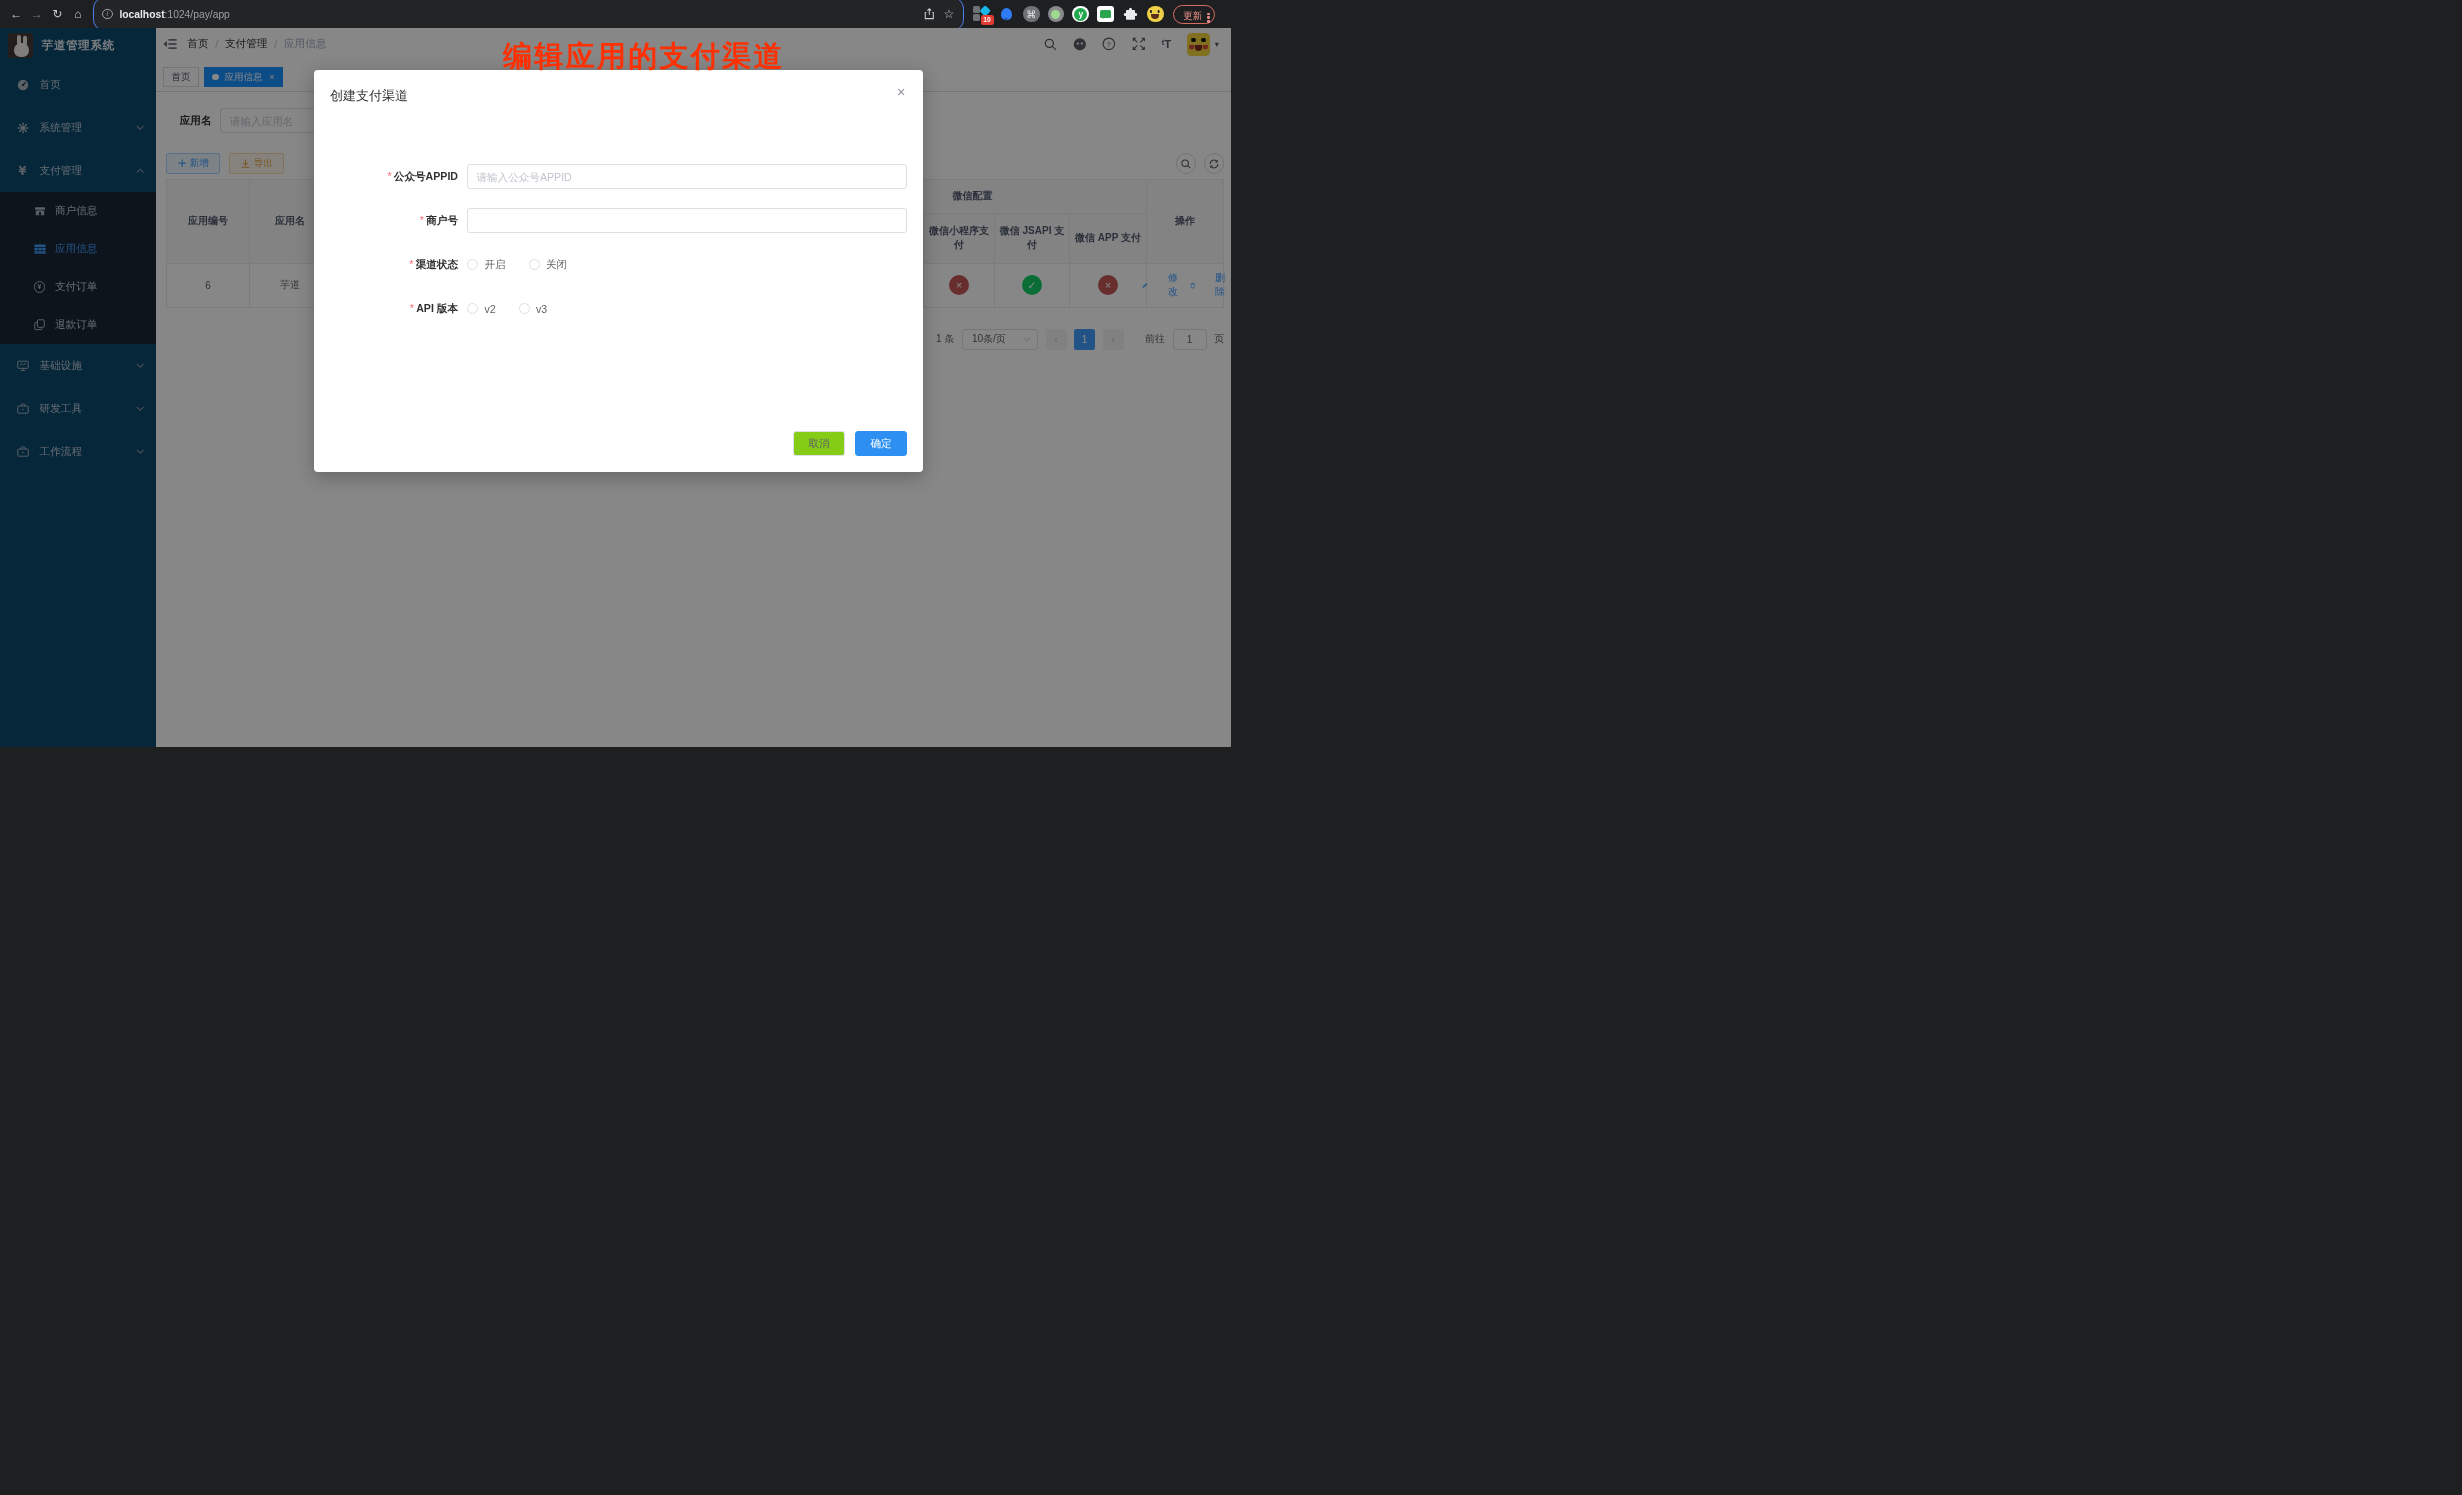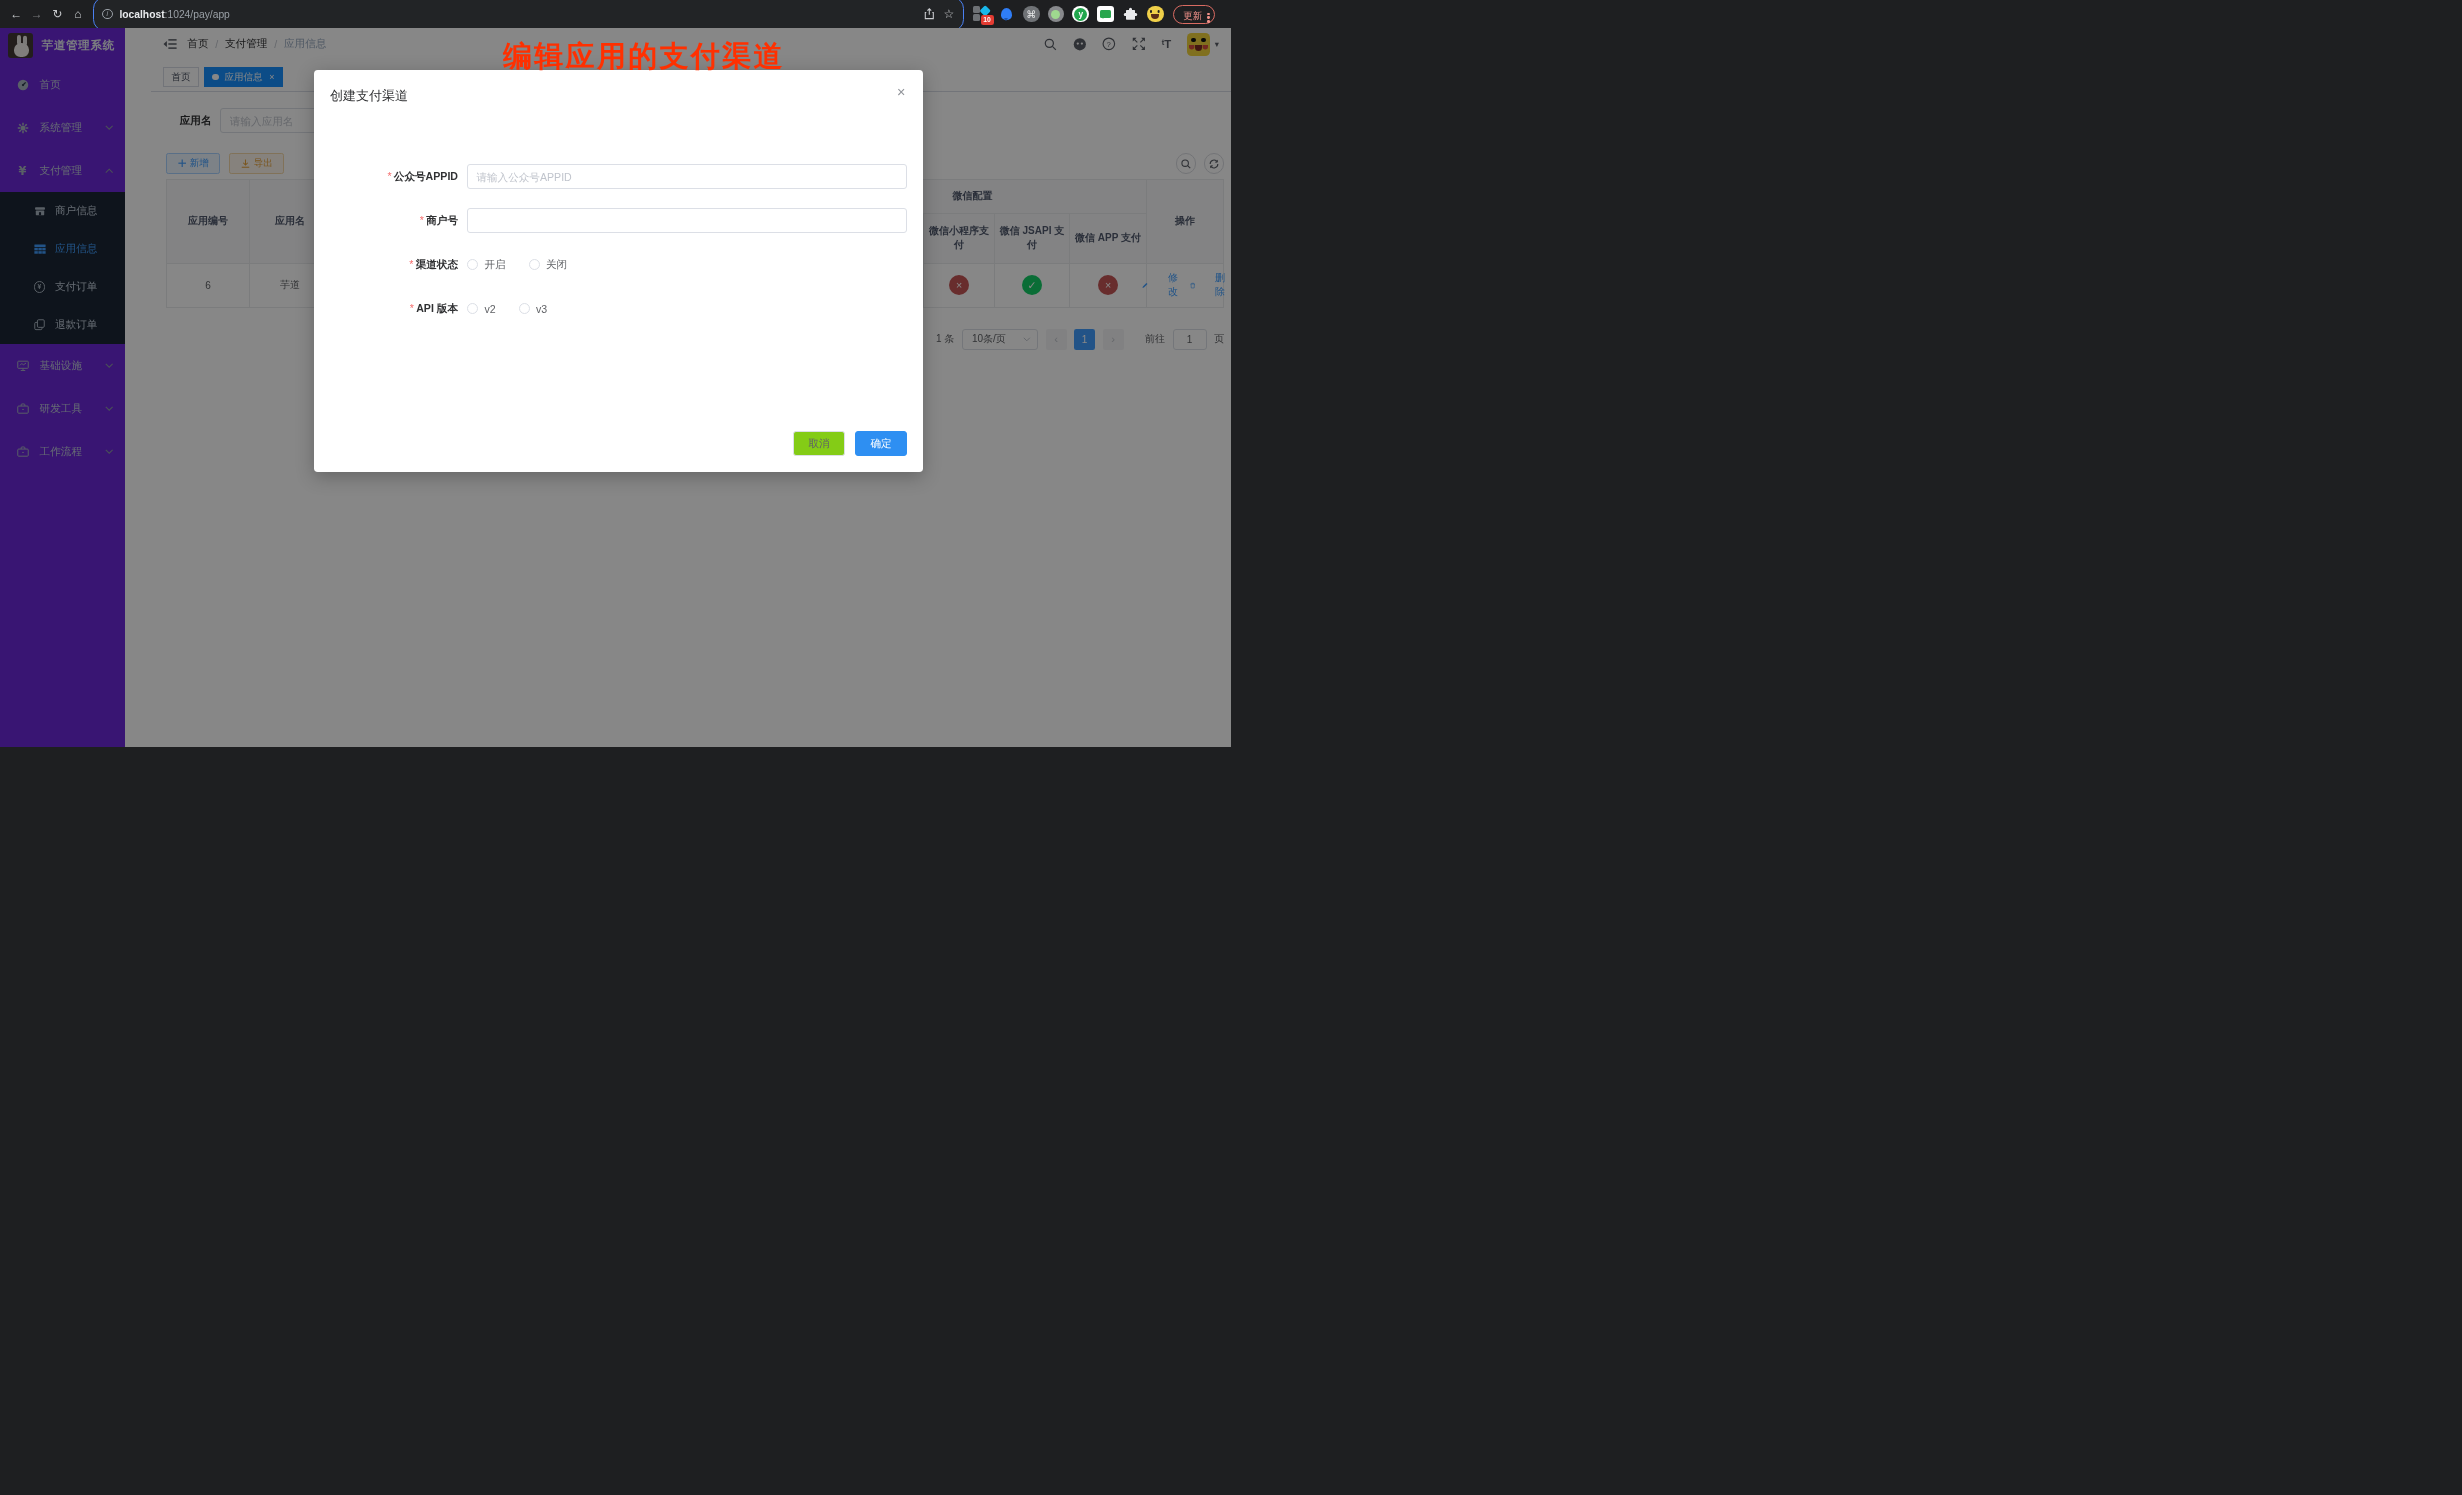--- a/index.html
+++ b/index.html
@@ -44,21 +44,21 @@
   .ext-emoji:after { content:""; position:absolute; left:4.6px; top:8.4px; width:7.6px; height:5.3px; background:#5a2d18; border-radius:0 0 7.6px 7.6px; }
   .update-pill { margin-left:9px; height:19px; border:1.1px solid #d96b62; border-radius:10px; color:#ef9089;
     font-size:9.5px; display:flex; align-items:flex-end; padding:0 4.6px 0 9px; gap:5.3px; flex:none; }
   .vdots { display:inline-flex; flex-direction:column; gap:1.5px; }
   .vdots i { width:2.3px; height:2.3px; border-radius:50%; background:#ef9089; }
 
   
   .app { position:absolute; left:0; top:28px; width:1231px; height:719px; background:#fff; overflow:hidden; }
 
   
-  .sidebar { position:absolute; left:0; top:0; width:125px; height:719px; background:#6d28d9; z-index:1; }
+  .sidebar { position:absolute; left:0; top:0; width:156px; height:719px; background:#0c4a6e; z-index:1; }
   .logo-row { height:35px; display:flex; align-items:center; padding-left:8.4px; }
   .rabbit { width:25px; height:25px; border-radius:3px; background:#433a35; position:relative; overflow:hidden; flex:none; }
   .rabbit:before { content:""; position:absolute; left:8.4px; top:2.3px; width:3.8px; height:10px; background:#e9e6e2; border-radius:2.3px; box-shadow:6px 0.8px 0 #e9e6e2; }
   .rabbit:after { content:""; position:absolute; left:6px; top:10px; width:14.4px; height:13.7px; background:#f2efeb; border-radius:50% 50% 45% 45%; }
   .logo-title { margin-left:8.4px; color:#e7ecf1; font-size:11.4px; font-weight:700; letter-spacing:0.8px; }
   .m-item { height:43px; display:flex; align-items:center; padding-left:16px; color:#bfcbd9; font-size:10.6px; position:relative; cursor:pointer; }
   .m-item .mi { width:13px; margin-right:10.6px; color:#a9b5c1; display:flex; justify-content:center; flex:none; }
   .m-item .chev { position:absolute; right:11.4px; color:#8a97a5; }
   .submenu { background:#1c2735; }
   .s-item { height:38px; display:flex; align-items:center; padding-left:33px; color:#bfcbd9; font-size:10.6px; cursor:pointer; }

